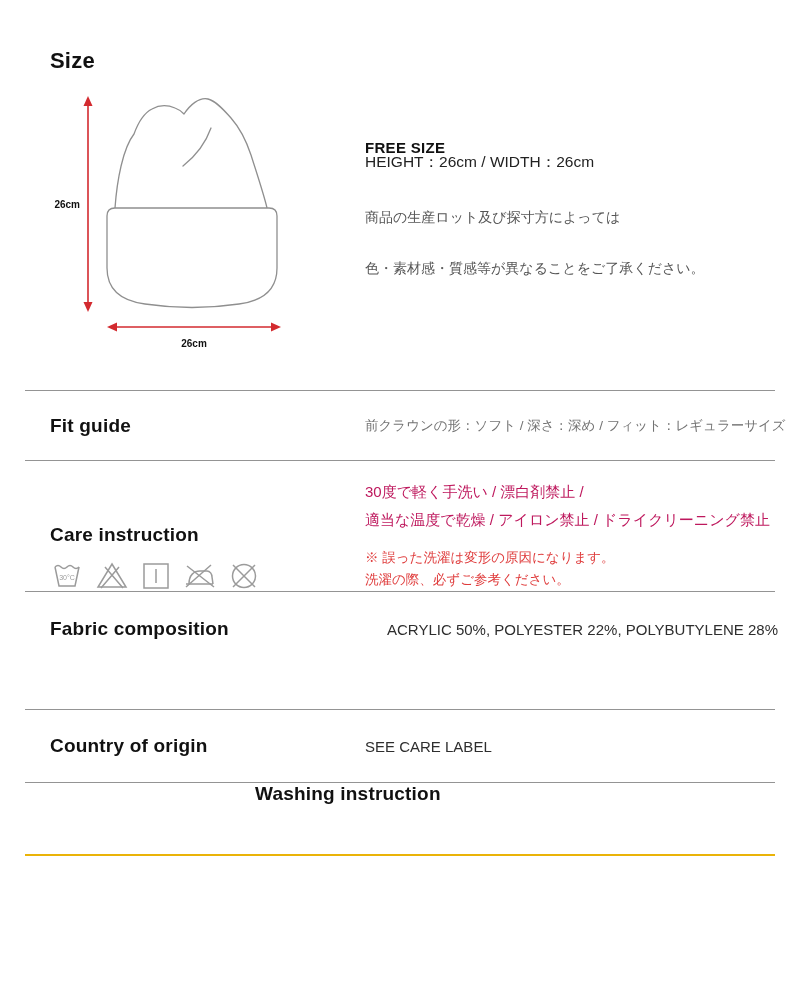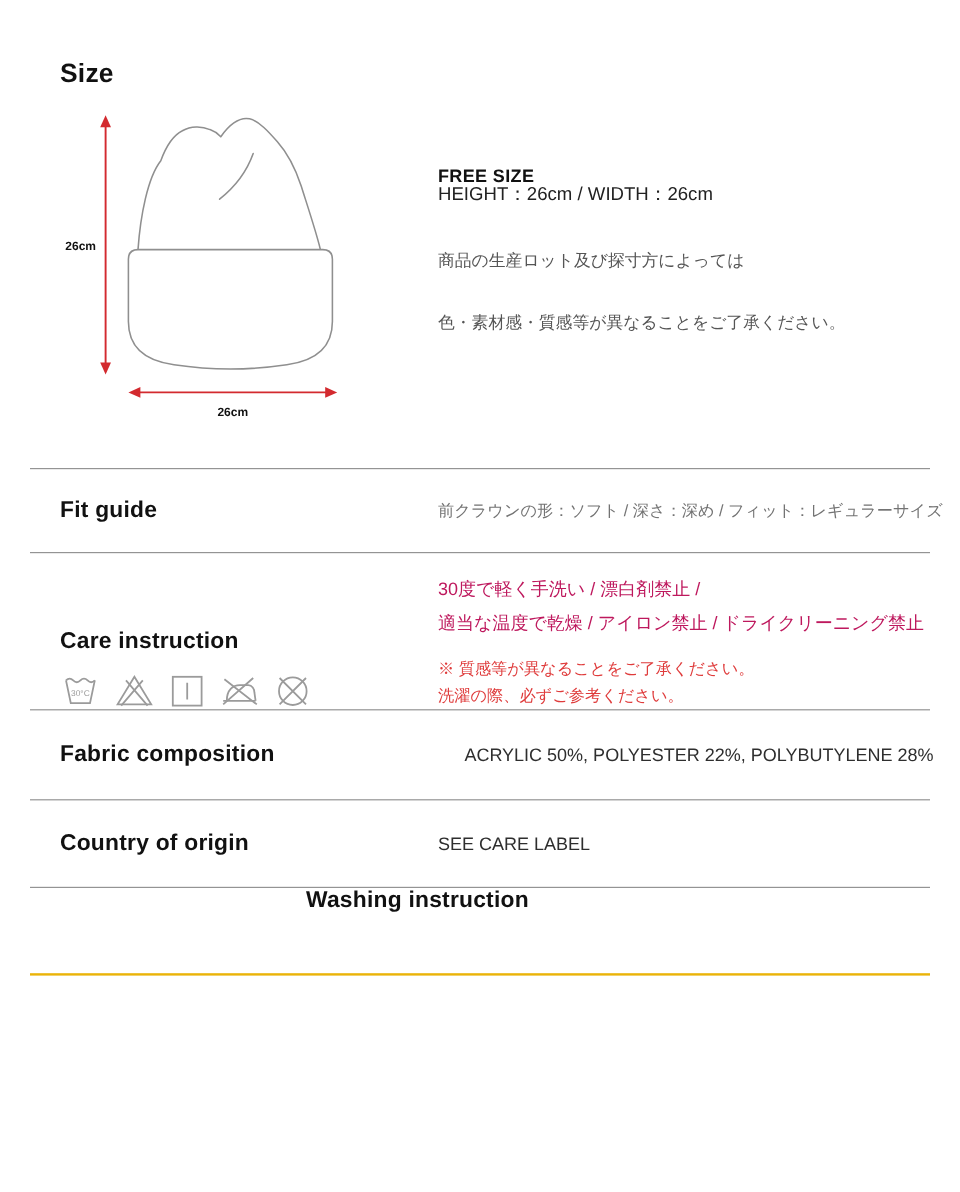--- a/index.html
+++ b/index.html
@@ -24,21 +24,21 @@
   .row { display:flex; align-items:center; border-top:1px solid #949494; }
   .row-label-col { width:340px; flex:0 0 340px; box-sizing:border-box; padding-left:25px; }
   .row-label { font-size:19px; font-weight:bold; color:#111; letter-spacing:.2px; }
   .row-value { font-size:15px; color:#2e2e2e; white-space:nowrap; }
   .row-value.jp { font-size:13.5px; color:#737373; }
   .row-fit { height:69px; }
   .row-care { height:130px; align-items:flex-end; }
   .row-care .row-label-col { padding-top:31px; }
   .row-brand { height:68px; }
   .row-fabric { height:74px;gap:22px; }
-  .row-origin { height:72px; }
+  .row-origin { height:72px;margin-top:43px; }
   .row-washing { height:71px;flex-direction:column; }
   .care-icons { display:flex; gap:8px; margin-top:13px; }
   .care-icons svg { display:block; }
   .care-value-col { padding-top:14px; }
   .care-line { font-size:15px; color:#be185d; line-height:28px; white-space:nowrap; }
   .care-warning { margin-top:13px; font-size:13.5px; color:#df3b3b; line-height:22px; white-space:nowrap; }
 </style>
 </head>
 <body>
 
@@ -130,21 +130,21 @@
           <svg width="36" height="32" viewBox="0 0 36 32" fill="none" stroke="#9b9b9b" stroke-width="1.5">
             <circle cx="18" cy="17" r="11.5"></circle>
             <path d="M7,6 L29,28 M29,6 L7,28"></path>
           </svg>
         </div>
       </div>
       <div class="care-value-col">
         <div class="care-line">30度で軽く手洗い / 漂白剤禁止 /</div>
         <div class="care-line">適当な温度で乾燥 / アイロン禁止 / ドライクリーニング禁止</div>
         <div class="care-warning">
-          <div>※ 質感等が異なることをご了承ください。</div>
+          <div>※ 誤った洗濯は変形の原因になります。</div>
           <div>洗濯の際、必ずご参考ください。</div>
         </div>
       </div>
     </div>
 
 
     <div class="row row-fabric">
       <div class="row-label-col">
         <div class="row-label">Fabric composition</div>
       </div>

